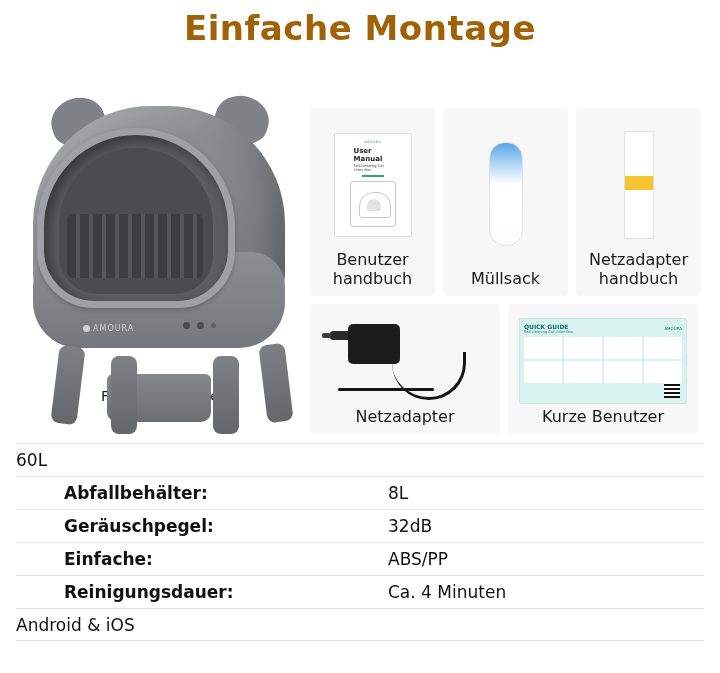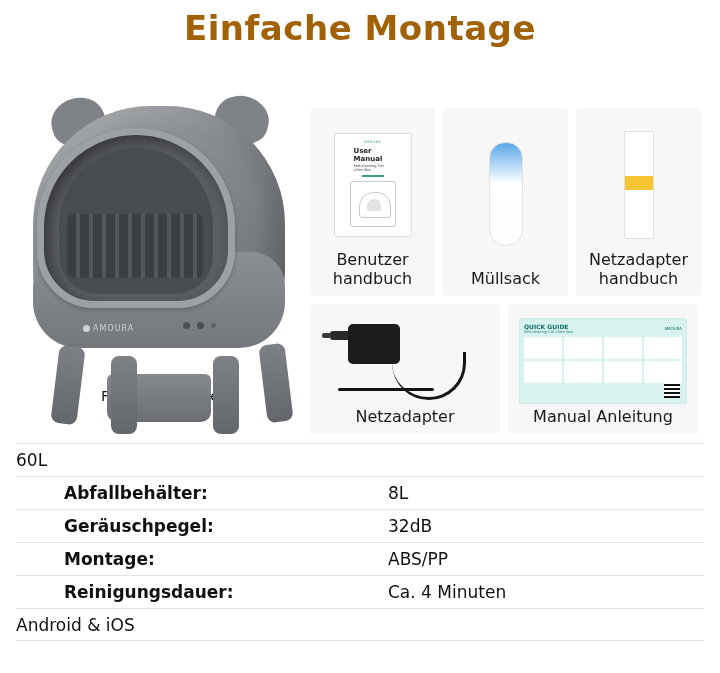--- a/index.html
+++ b/index.html
@@ -334,41 +334,41 @@
               </div>
               <div class="grid2">
                 <div class="cell2"></div>
                   <div class="cell2"></div>
                   <div class="cell2"></div>
                   <div class="cell2"></div>
               </div>
               <div class="qr"></div>
             </div>
           </div>
-          <div class="card-label">Manual Anleitung</div>
+          <div class="card-label">Kurze Benutzer</div>
         </div>
 
       </div>
     </div>
   </div>
 
   <div class="specs">
     <div class="spec-row">
       <div class="v">60L</div>
     </div>
     <div class="spec-row">
       <div class="k">Abfallbehälter:</div>
       <div class="v">8L</div>
     </div>
     <div class="spec-row">
       <div class="k">Geräuschpegel:</div>
       <div class="v">32dB</div>
     </div>
     <div class="spec-row">
-      <div class="k">Montage:</div>
+      <div class="k">Einfache:</div>
       <div class="v">ABS/PP</div>
     </div>
     <div class="spec-row">
       <div class="k">Reinigungsdauer:</div>
       <div class="v">Ca. 4 Minuten</div>
     </div>
     <div class="spec-row">
       <div class="v">Android &amp; iOS</div>
     </div>
   </div>

